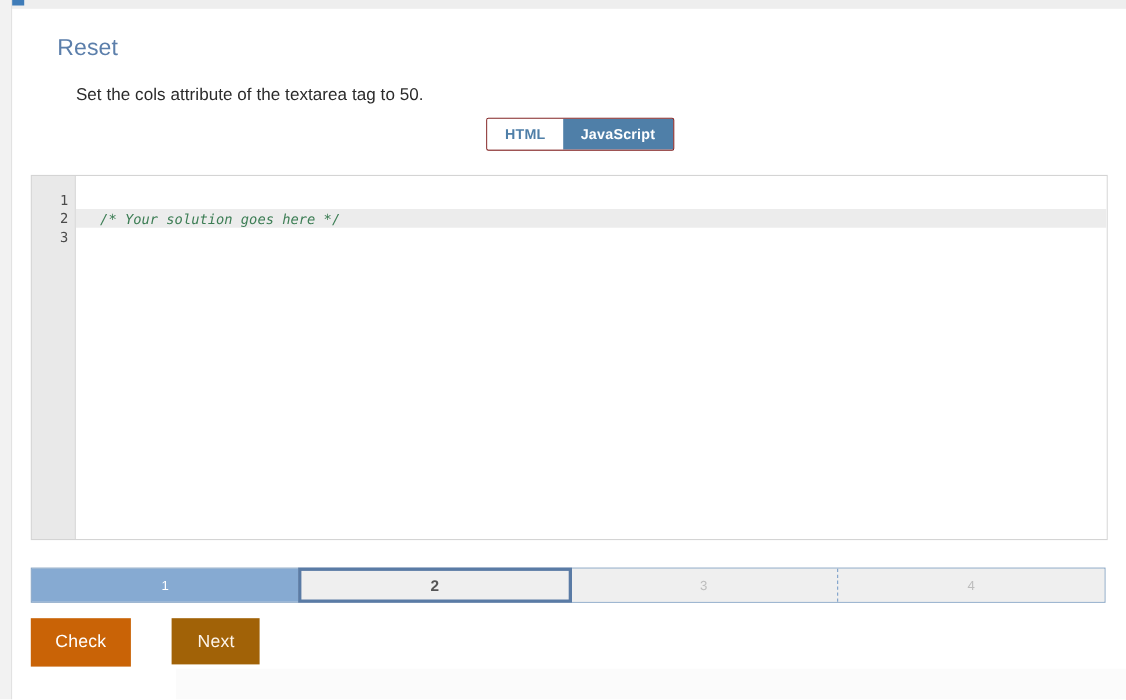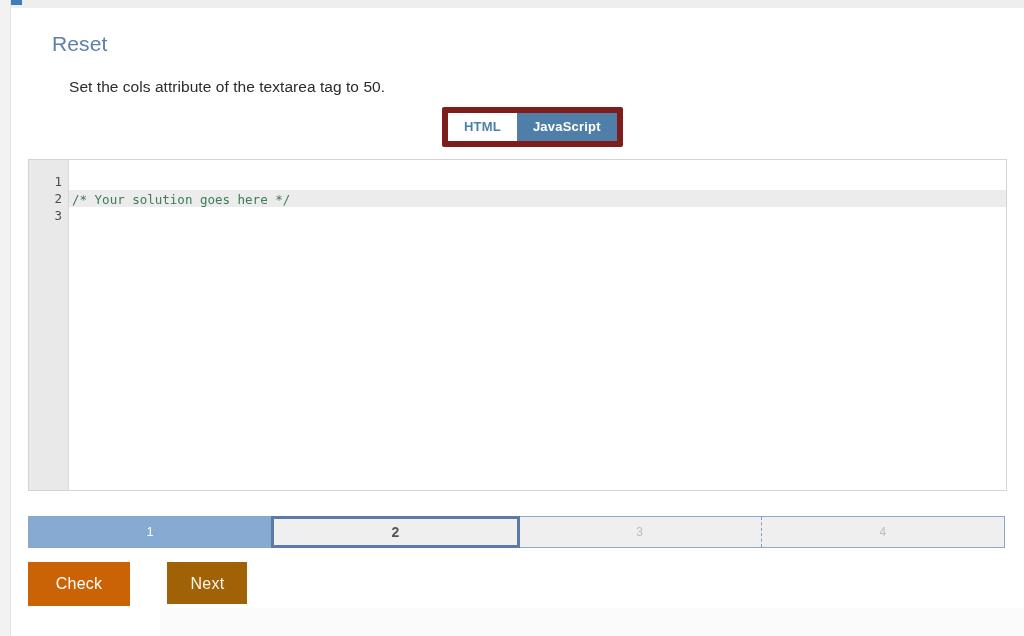--- a/index.html
+++ b/index.html
@@ -91,21 +91,21 @@
     letter-spacing: .05px;
     margin-left: 40px;
   }
 
   
   .lang-toggle {
     position: absolute;
     left: 431px;
     top: 99px;
     display: flex;
-    border: 6px solid #7f1d1d;
+    border: 1px solid #7f1d1d;
     border-radius: 2px;
     overflow: hidden;
     height: 28px;
   }
   .lang-btn {
     font-size: 13px;
     font-weight: bold;
     line-height: 28px;
     padding: 0 16px;
     cursor: pointer;
@@ -160,24 +160,25 @@
   }
   .active-line {
     position: absolute;
     left: 0;
     right: 0;
     height: 17px;
     background: #ececec;
   }
   .code-line {
     position: absolute;
-    left: 3px;
+    left: 22px;
     font-family: "DejaVu Sans Mono", "Liberation Mono", monospace;
     font-size: 12.5px;
     white-space: pre;
+    font-style: italic;
   }
   .tok-comment { color: #3c7d54; }
 
   
   .steps {
     position: absolute;
     left: 17px;
     top: 508px;
     width: 977px;
     height: 32px;
@@ -232,21 +233,21 @@
     font-size: 16px;
     font-family: "Liberation Sans", sans-serif;
     text-align: center;
     cursor: pointer;
     padding: 0;
     line-height: 44px;
     letter-spacing: .2px;
   }
   .btn-check {
     background: #c96306;
-    width: 102px;
+    width: 91px;
     height: 44px;
   }
   .btn-next {
     background: #a16207;
     color: #fdf4ea;
     width: 80px;
     height: 42px;
     margin-left: 33px;
     cursor: default;
   }

